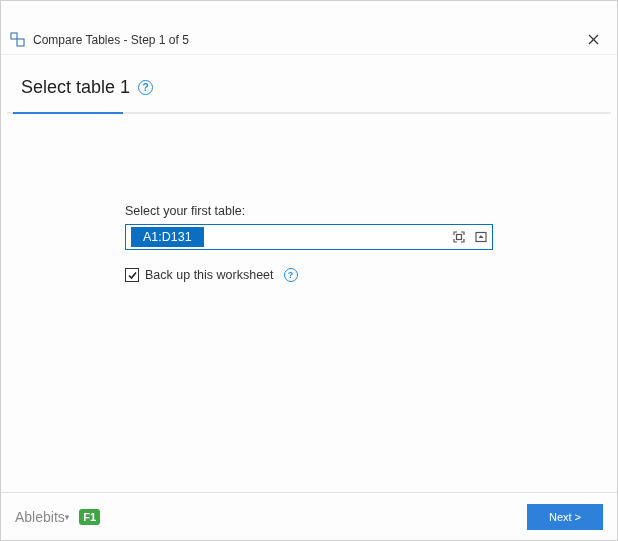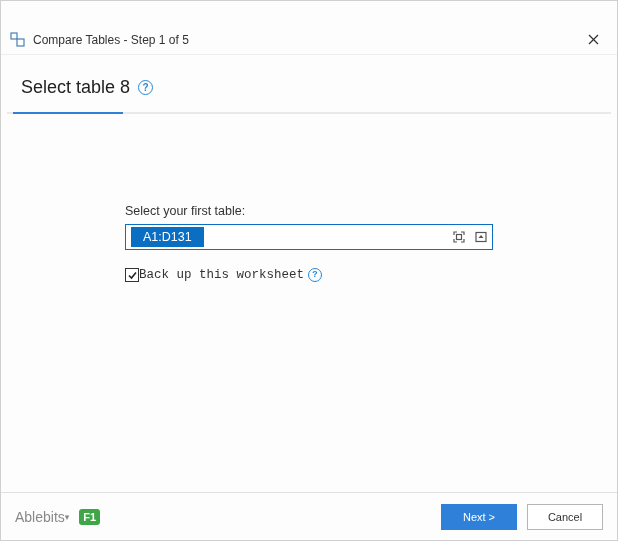--- a/index.html
+++ b/index.html
@@ -77,22 +77,22 @@
     }
     .range-selection {
       background: #0a6fc2; color: #fff; font-size: 12.5px; padding: 1px 12px;
       line-height: 18px; display:inline-block;
     }
     .range-btn {
       width: 22px; height: 22px; display: flex; align-items: center; justify-content: center;
       cursor: pointer; color: #555;
     }
     .checkbox-row {
-      margin-top: 18px; display: flex; align-items: center; gap: 0;
-      font-size: 12.5px; color: #333; font-family: Liberation Mono, monospace;
+      margin-top: 18px; display: flex; align-items: center; gap: 6px;
+      font-size: 12.5px; color: #333;
     }
     .checkbox {
       width: 14px; height: 14px; border: 1px solid #333; display: inline-flex;
       align-items: center; justify-content: center; cursor: pointer; background: #fff;
       font-size: 11px; line-height: 1;
     }
 
     .footer {
       height: 48px; border-top: 1px solid #e0e0e0;
       display: flex; align-items: center; padding: 0 14px; gap: 10px;
@@ -127,21 +127,21 @@
   <div class="titlebar-close">
     <svg width="11" height="11" viewBox="0 0 11 11">
       <line x1="1" y1="1" x2="10" y2="10" stroke="currentColor" stroke-width="1.2"></line>
       <line x1="10" y1="1" x2="1" y2="10" stroke="currentColor" stroke-width="1.2"></line>
     </svg>
   </div>
 </div>
 
 <div class="heading-area">
   <div class="heading">
-    <span>Select table 8</span>
+    <span>Select table 1</span>
     <span class="help-icon">?</span>
   </div>
 </div>
 
 <div class="progress-line">
   <div class="progress-line-active"></div>
 </div>
 
 <div class="main">
   <div class="form-block">
@@ -176,14 +176,13 @@
 </div>
 
 <div class="footer">
   <span class="brand">
     <span>Ablebits</span>
     <span class="brand-caret">▾</span>
   </span>
   <span class="f1-badge">F1</span>
   <span class="spacer"></span>
   <button class="btn btn-primary">Next &gt;</button>
-  <button class="btn">Cancel</button>
 </div>
 
 </body></html>

